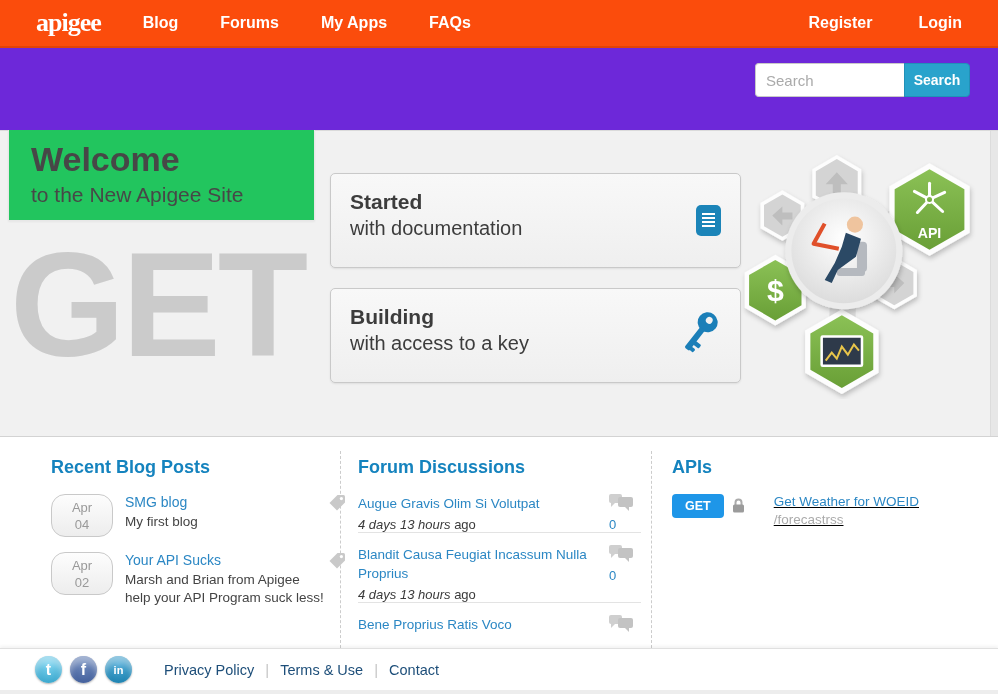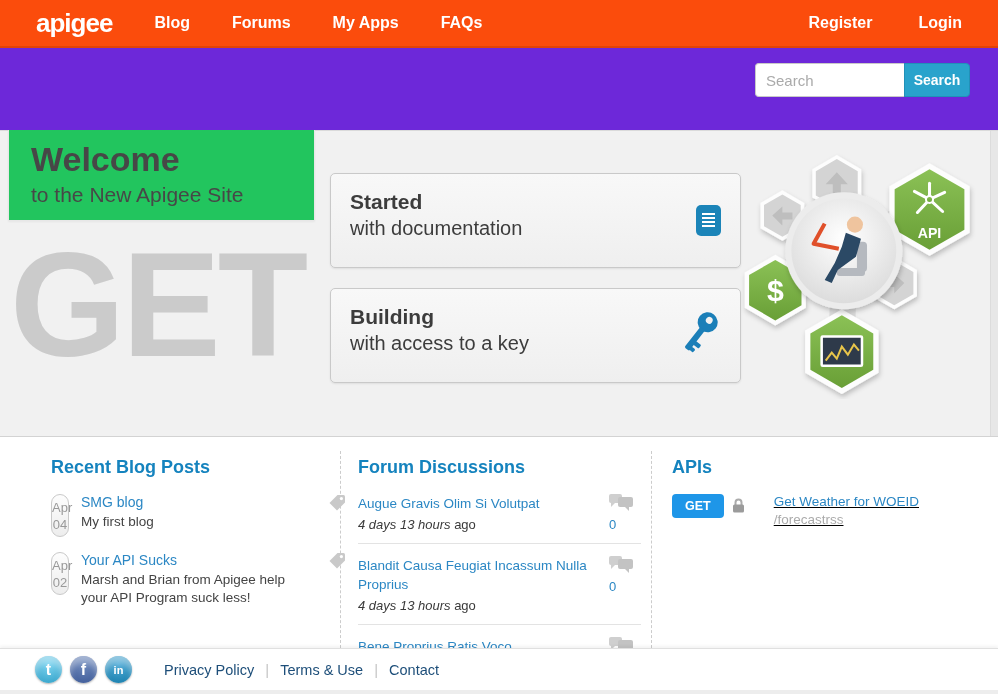--- a/index.html
+++ b/index.html
@@ -2,21 +2,21 @@
 <html><head>
 <meta charset="utf-8">
 <style>
   * { margin:0; padding:0; box-sizing:border-box; }
   html,body { width:998px; height:694px; overflow:hidden; }
   body { font-family:"Liberation Sans","DejaVu Sans",sans-serif; background:#fff; position:relative; }
 
   
   .navbar { height:48px; background:#FB4C0C; border-bottom:2px solid #E24207;
             display:flex; align-items:center; padding:0 36px; }
-  .logo { color:#fff; font-size:26px; font-weight:bold; letter-spacing:-1px; margin-right:42px; cursor:pointer; }
+  .logo { color:#fff; font-size:26px; font-weight:bold; letter-spacing:-1px; margin-right:42px; cursor:pointer;font-family:Liberation Serif, serif; }
   .nav-link { color:#fff; font-size:16px; font-weight:600; margin-right:42px; cursor:pointer; }
   .nav-spacer { flex:1; }
   .nav-link.right { margin-right:0; margin-left:46px; }
 
   
   .header { height:82px; background:#6d28d9; position:relative; }
   .search-wrap { position:absolute; top:15px; right:28px; display:flex; height:34px; }
   .search-input { width:149px; height:34px; border:1px solid #C9C9C9; border-right:none;
                   border-radius:4px 0 0 4px; padding:0 10px; font-size:15px; color:#555;
                   font-family:"Liberation Sans",sans-serif; outline:none; }
@@ -55,30 +55,30 @@
   .content { position:relative; height:211px; background:#fff; overflow:hidden; }
   .v-divider { position:absolute; top:14px; bottom:0; border-left:1px dashed #CCC; }
   .vd-1 { left:340px; } .vd-2 { left:651px; }
   .col { position:absolute; top:20px; }
   .col-blog { left:35px; width:295px;margin-left:16px; }
   .col-forum { left:358px; width:283px; }
   .col-apis { left:672px; width:300px; }
   .section-heading { font-size:18px; font-weight:bold; color:#1583BE; margin-bottom:16px; }
 
   .blog-post { display:flex; margin-bottom:15px; }
-  .date-badge { width:18px; height:43px; border:1px solid #C9C9C9; border-radius:9px;
+  .date-badge { width:62px; height:43px; border:1px solid #C9C9C9; border-radius:14px;
                 background:linear-gradient(#FDFDFD,#EDEDED); color:#999; font-size:13px;
                 text-align:center; padding-top:4px; line-height:17px; flex-shrink:0; }
   .post-main { margin-left:12px; width:212px; }
   .post-title { color:#2B87C4; font-size:14px; cursor:pointer; }
   .post-body { color:#444; font-size:13.5px; line-height:18px; margin-top:3px; }
   .tag-icon { margin-left:auto; cursor:pointer; }
 
   .forum-topic { display:flex; border-bottom:1px solid #E3E3E3;
-                 padding-bottom:11px; margin-bottom:12px; }
+                 margin-bottom:12px; }
   .forum-topic:last-child { border-bottom:none; }
   .topic-main { flex:1; padding-right:12px; }
   .topic-title { color:#2B87C4; font-size:13.5px; line-height:19px; cursor:pointer; }
   .topic-time { font-size:13px; color:#3A3A3A; margin-top:4px; }
   .topic-time em { font-style:italic; }
   .topic-meta { width:32px; flex-shrink:0; }
   .topic-count { color:#2B87C4; font-size:13px; margin-top:2px; cursor:pointer; display:block; }
 
   .api-row { display:flex; align-items:flex-start; }
   .get-badge { background:#1E96E8; color:#fff; font-weight:bold; font-size:12.5px;

